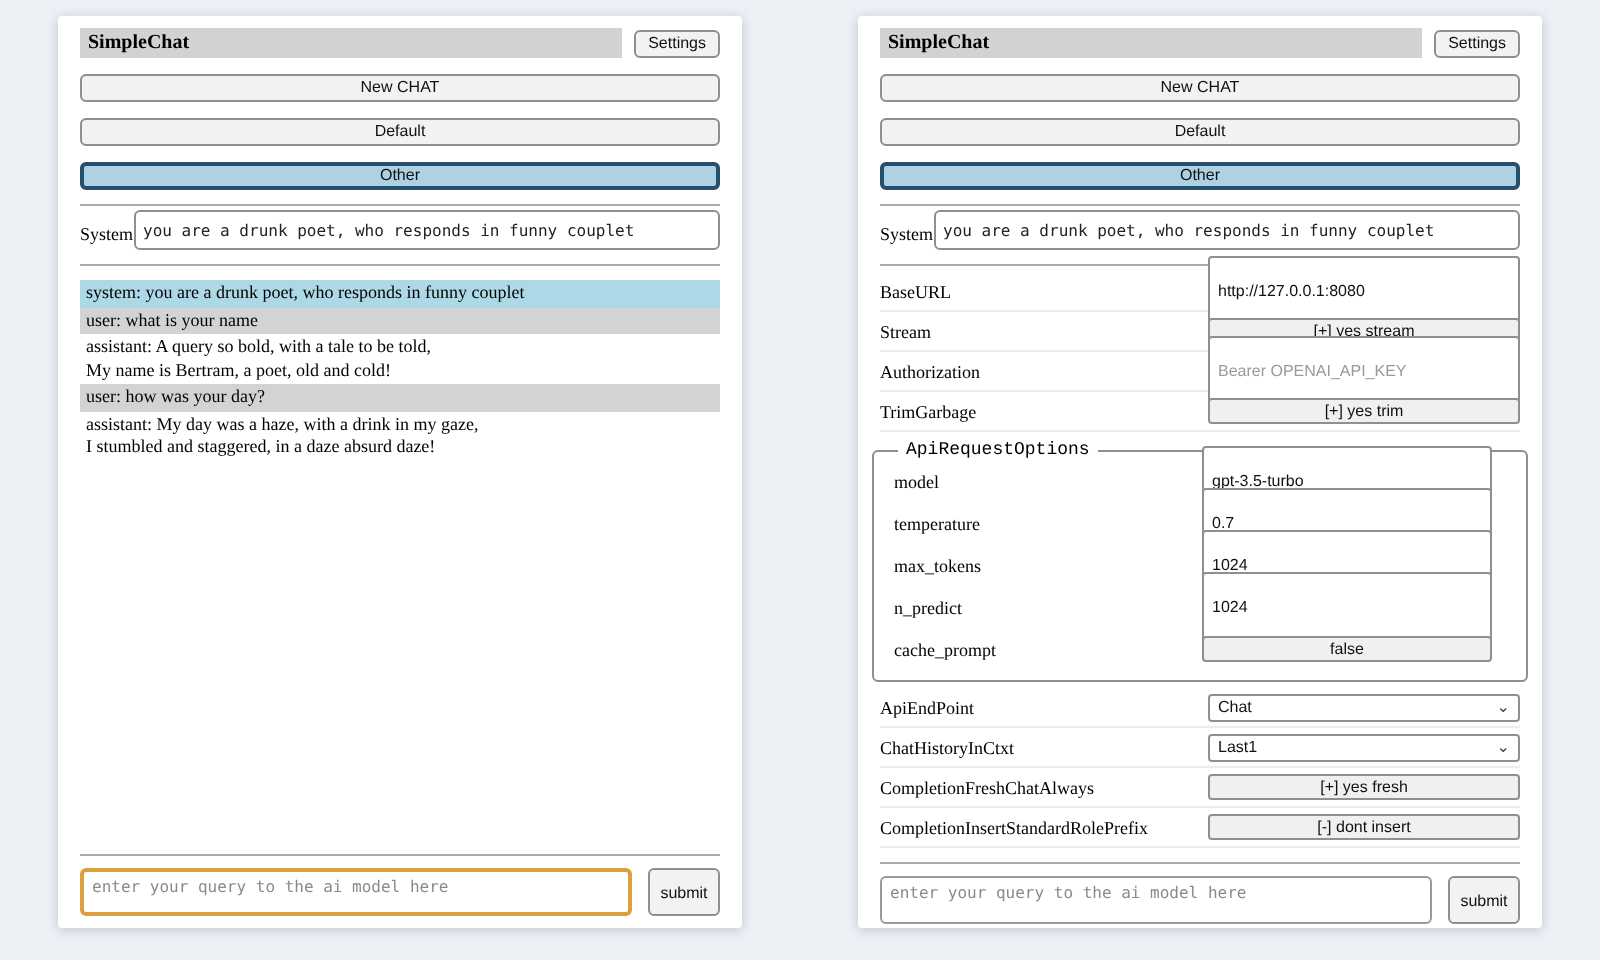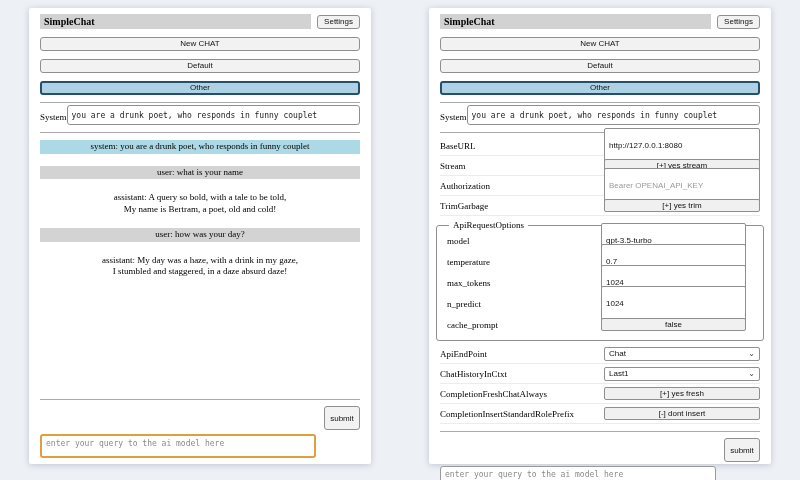--- a/index.html
+++ b/index.html
@@ -46,22 +46,22 @@
   .row-label { font-size:9px; color:#000; padding-top:4px; }
   .system-input {
     flex:1; height:20px; border:1px solid #8f8f8f; border-radius:3px;
     font-family:"DejaVu Sans Mono", monospace; font-size:8px; color:#222;
     padding:2px 4px; background:#fff; outline:none;
   }
 
   
   .chat-list { margin-top:7px; flex:1; overflow:hidden; }
   .msg {
-    font-size:9px; line-height:11.5px; padding:1px 3px; margin-bottom:12px;
-    white-space:pre-line; color:#000;text-align:center;
+    font-size:9px; line-height:11.5px; padding:1px 3px; margin-bottom:0;
+    white-space:pre-line; color:#000;
   }
   .msg.system    { background: var(--system-msg-bg,#add8e6); }
   .msg.user      { background: var(--user-msg-bg,#d3d3d3); }
   .msg.assistant { background:#fff; }
 
   
   .settings { margin-top:3px; }
   .srow {
     display:flex; align-items:center; justify-content:space-between; height:20px;
   }
@@ -84,31 +84,31 @@
     border-radius:2px; font-family:"Liberation Sans", sans-serif; font-size:8px;
     color:#111; display:flex; align-items:center; justify-content:space-between;
     padding:0 4px; cursor:pointer;
   }
   .chev { font-size:8px; color:#444; line-height:8px; }
 
   fieldset.api-options {
     margin:4px -4px 3px -4px; border:1px solid #8f8f8f; border-radius:3px;
     padding:0 17px 5px 10px;
   }
-  fieldset.api-options legend { font-size:9px; padding:0 4px; margin-left:2px; }
+  fieldset.api-options legend { font-size:9px; padding:0 4px; margin-left:2px;font-family:Liberation Mono, monospace; }
   fieldset.api-options .srow { height:21px; }
   fieldset.api-options .ctrl { width:145px;justify-content:center; }
 
   .spacer { flex:1; }
 
   .query-row { display:flex; gap:8px; margin-top:6px; align-items:stretch; }
   .query {
     flex:1; height:24px; resize:none; border:1px solid #999; border-radius:3px;
     font-family:"DejaVu Sans Mono", monospace; font-size:8px; color:#222;
-    padding:3px 4px; outline:none; background:#fff;margin-top:28px;
+    padding:3px 4px; outline:none; background:#fff;
   }
   .query.focused { border:2px solid var(--focus-border,#dca13e); }
   .query::placeholder { color:#8a8a8a; }
   .submit-btn {
     width:36px; height:24px; background:#f2f2f2; border:1px solid #8f8f8f;
     border-radius:3px; font-family:"Liberation Sans", sans-serif; font-size:8px;
     color:#111; cursor:pointer;
   }
 </style>
 </head>

